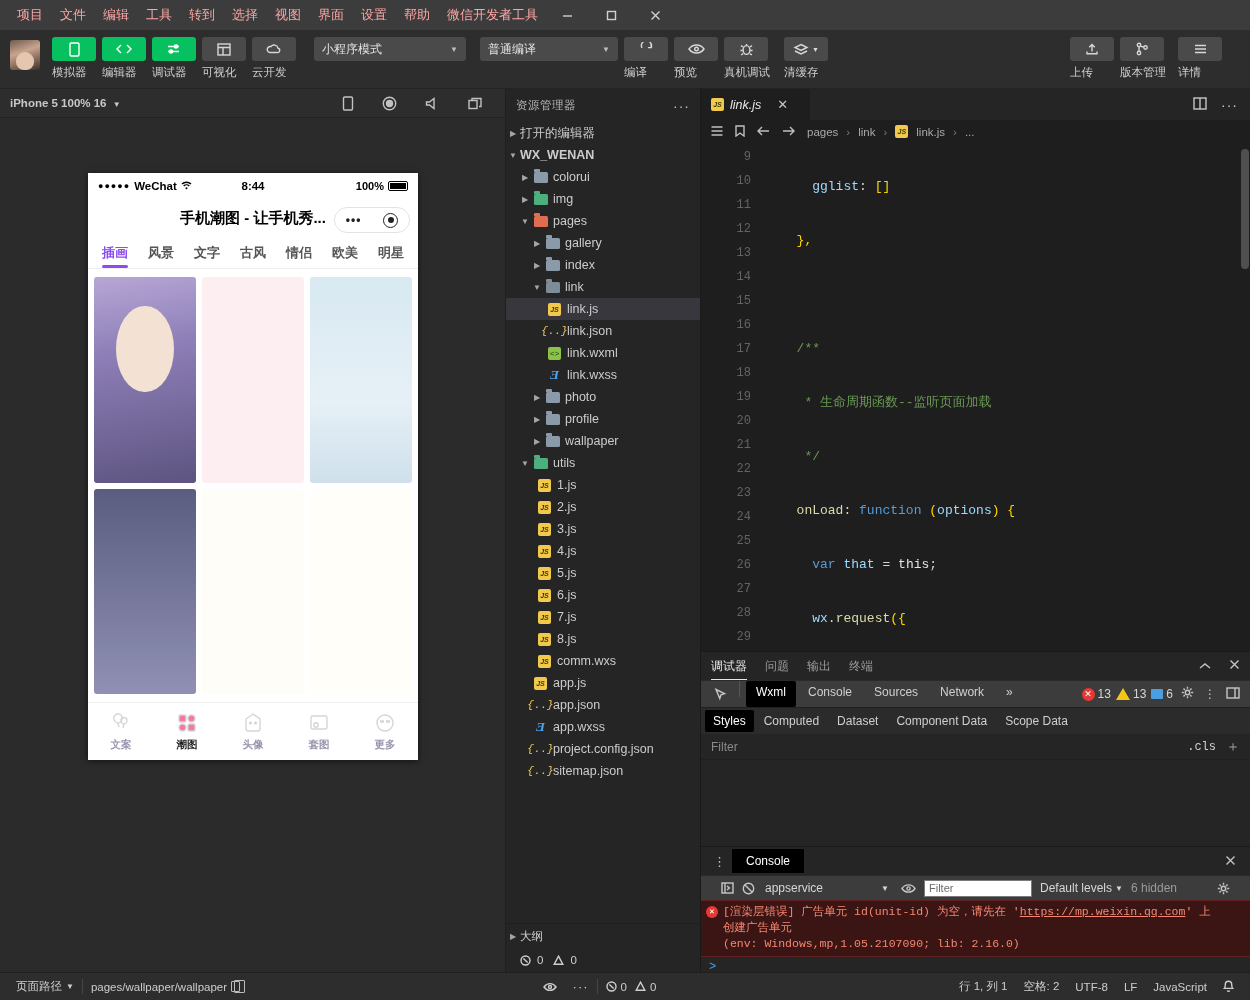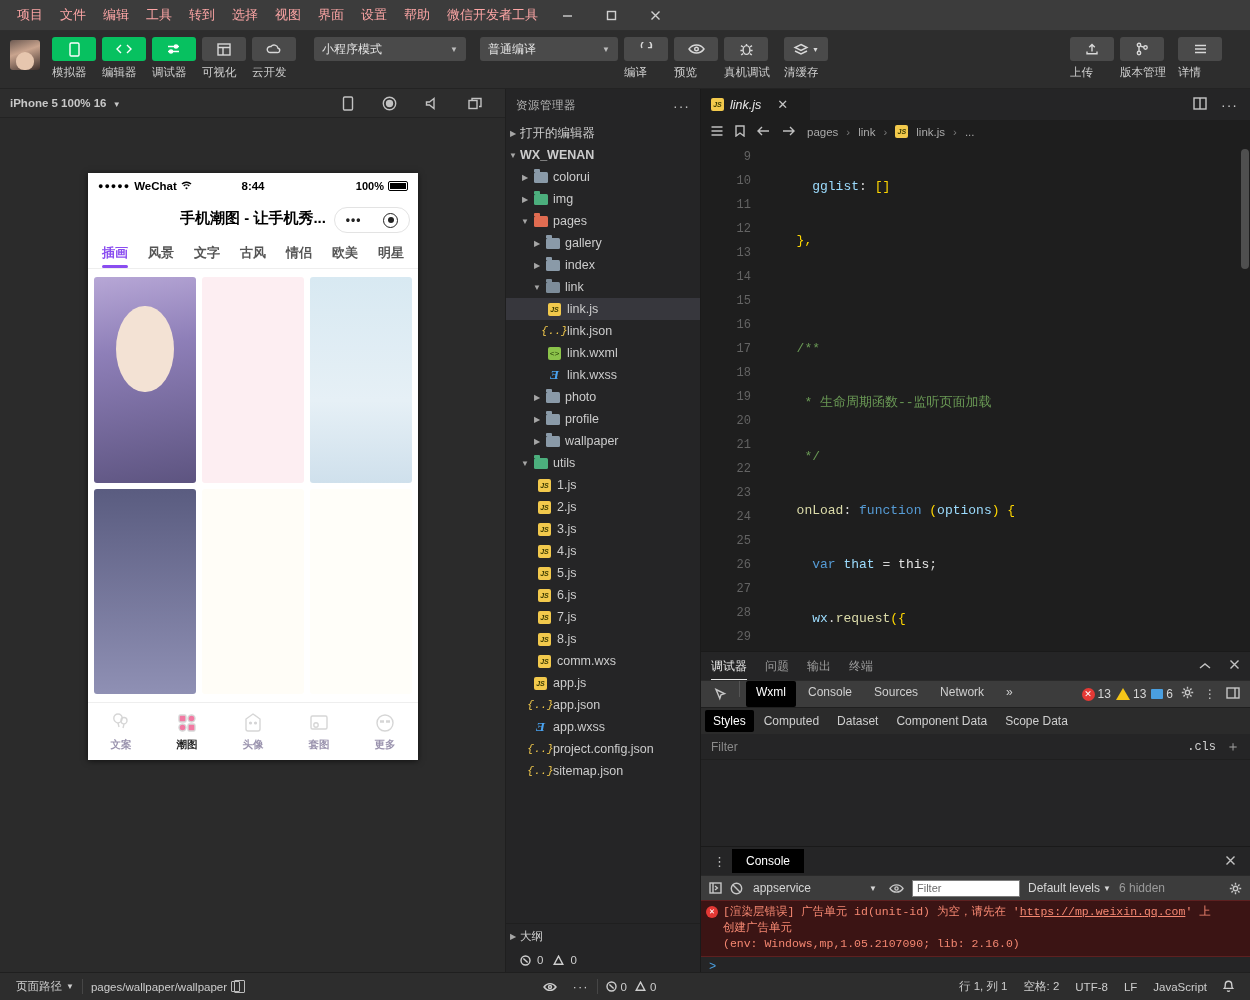--- a/index.html
+++ b/index.html
@@ -259,21 +259,21 @@
   .styles-body { flex: 1; background: #252526; min-height: 0; }
 
   
   .console-panel { flex: 0 0 126px; height: 126px; display: flex; flex-direction: column; background: #252526; border-top: 1px solid #1a1a1a; }
   .cons-head { height: 28px; flex: 0 0 28px; display: flex; align-items: center; padding: 0 6px; }
   .cons-head .kebab { color: #c0c0c0; font-size: 13px; padding: 0 6px; }
   .cons-tab { font-size: 12px; color: #fff; background: #000; padding: 5px 14px; }
   .cons-head .x { margin-left: auto; color: #c3c3c3; padding-right: 8px; }
   .cons-bar {
     height: 25px; flex: 0 0 25px; background: #3c3c3c; display: flex; align-items: center;
-    gap: 8px; padding: 0 8px; border-top: 1px solid #2a2a2a;
+    gap: 8px; padding: 0 20px; border-top: 1px solid #2a2a2a;
   }
   .cons-bar .ic { color: #c6c6c6; display:flex; align-items:center; }
   .ctx-select {
     width: 130px; height: 17px; background: transparent; border: 0; color: #d6d6d6;
     font-size: 12px; display: flex; align-items: center; justify-content: space-between;
     padding: 0 4px 0 2px;
   }
   .cons-filter {
     width: 108px; height: 17px; background: #fff; border: 1px solid #7a7a7a;
     font-size: 11px; color: #6b6b6b; display: flex; align-items: center; padding: 0 4px;

